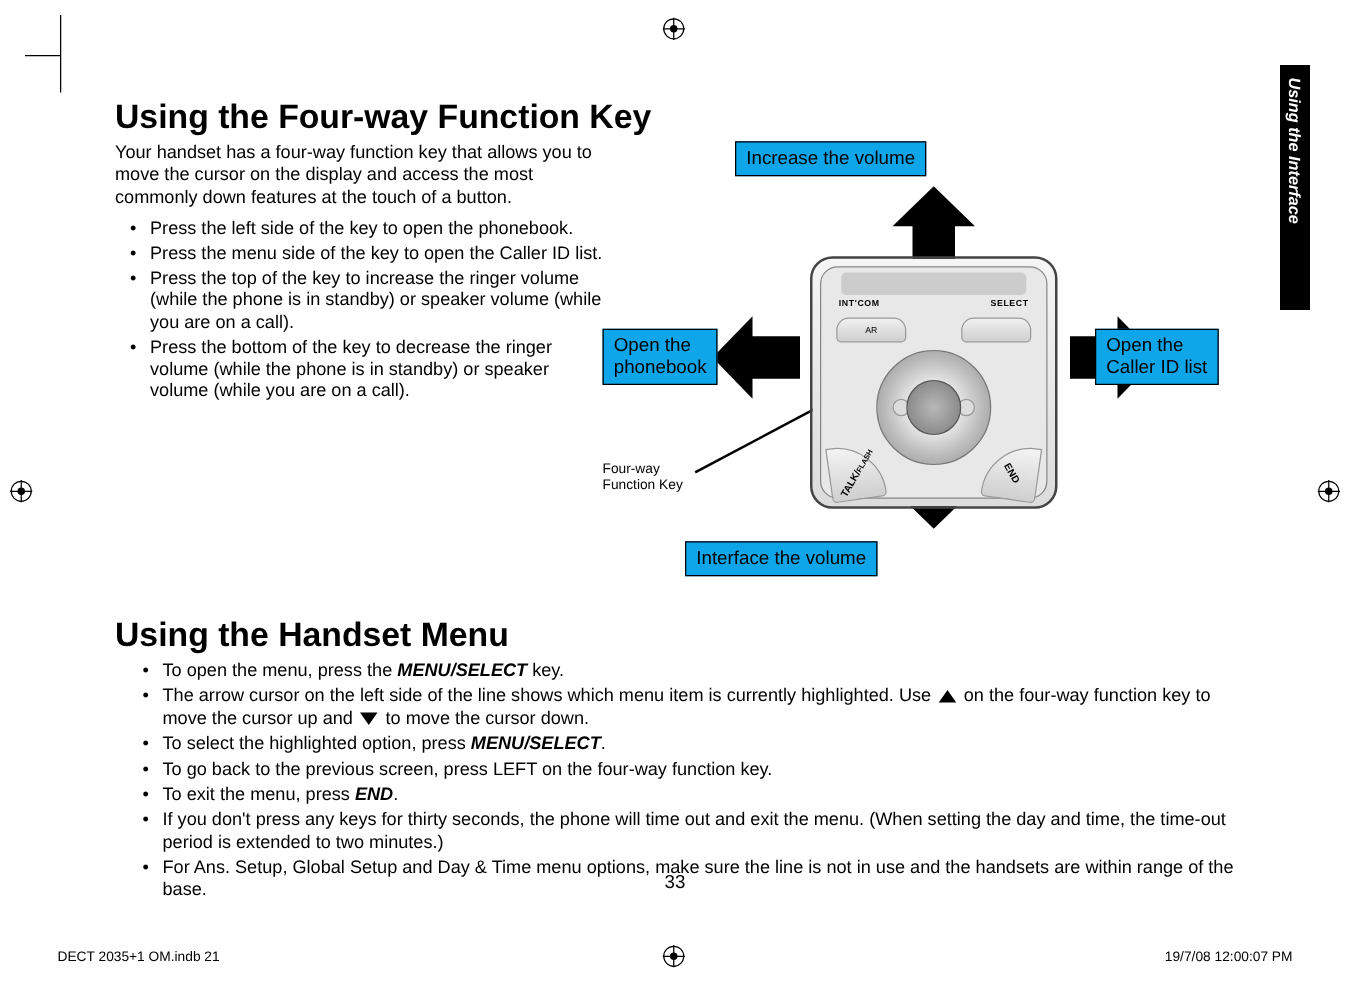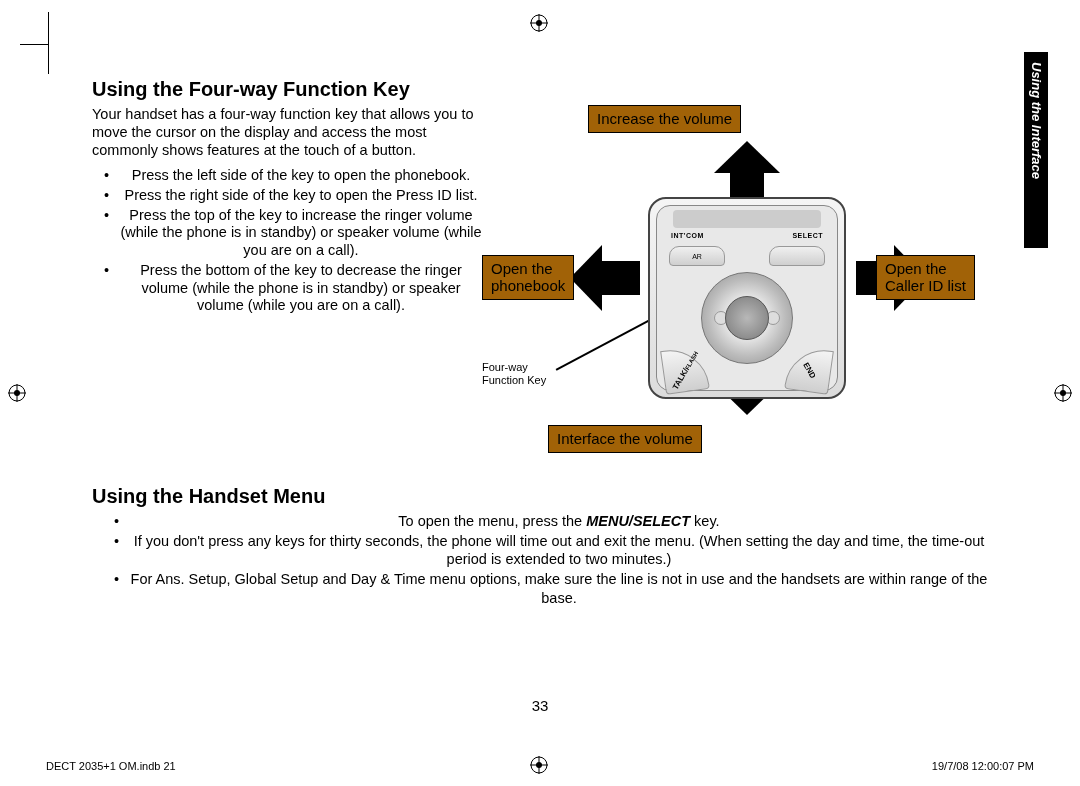--- a/index.html
+++ b/index.html
@@ -43,36 +43,36 @@
     font-size: 13px; font-weight: bold; font-style: italic;
     writing-mode: vertical-rl;
     display: flex; align-items: center; justify-content: flex-start;
     padding-top: 10px;
   }
   .page {
     position: absolute;
     left: 92px; top: 78px; right: 92px; bottom: 60px;
   }
   h2.sec {
-    font-size: 20px; font-weight: bold;
+    font-size: 27px; font-weight: bold;
     margin-bottom: 4px;
   }
   .twocol {
     display: flex; gap: 16px; align-items: flex-start;
   }
   .leftcol { flex: 0 0 390px; font-size: 14.5px; line-height: 1.25; }
   .leftcol p { margin-bottom: 8px; }
-  ul.bul { list-style: none; padding-left: 18px; text-align: center; }
+  ul.bul { list-style: none; padding-left: 18px; }
   ul.bul li { position: relative; margin-bottom: 2px; padding-left: 10px; font-size: 14.5px; line-height: 1.22; }
   ul.bul li::before { content: "•"; position: absolute; left: -6px; top: 0; }
   .rightcol { flex: 1; position: relative; height: 360px; }
   .box {
     position: absolute;
     border: 1.5px solid #000;
-    background: #a16207;
+    background: #0ea5e9;
     font-size: 15px;
     line-height: 1.2;
     padding: 4px 8px;
     white-space: nowrap;
   }
   .label-free {
     position: absolute;
     font-size: 11px;
     line-height: 1.2;
     white-space: nowrap;
@@ -227,24 +227,24 @@
 <div class="side-tab">
     <span>Using the Interface</span>
   </div>
 
 <div class="page">
 
   <h2 class="sec">Using the Four-way Function Key</h2>
 
   <div class="twocol">
     <div class="leftcol">
-      <p>Your handset has a four-way function key that allows you to move the cursor on the display and access the most commonly shows features at the touch of a button.</p>
+      <p>Your handset has a four-way function key that allows you to move the cursor on the display and access the most commonly down features at the touch of a button.</p>
       <ul class="bul">
         <li>Press the left side of the key to open the phonebook.</li>
-        <li>Press the right side of the key to open the Press ID list.</li>
+        <li>Press the menu side of the key to open the Caller ID list.</li>
         <li>Press the top of the key to increase the ringer volume (while the phone is in standby) or speaker volume (while you are on a call).</li>
         <li>Press the bottom of the key to decrease the ringer volume (while the phone is in standby) or speaker volume (while you are on a call).</li>
       </ul>
     </div>
 
     <div class="rightcol">
 
       <div class="box" style="left:90px; top:0;">Increase the volume</div>
 
       <div class="arrow-up" style="left:232px; top:64px;"></div>
@@ -298,20 +298,30 @@
       </div>
     </div>
   </div>
 
   <div class="sec2">
     <h2 class="sec">Using the Handset Menu</h2>
     <ul class="bul">
       <li>
         <span>To open the menu, press the </span><span class="bi">MENU/SELECT</span><span> key.</span>
       </li>
+      <li>
+        <span>The arrow cursor on the left side of the line shows which menu item is currently highlighted. Use </span><span class="up-tri"></span><span> on the four-way function key to move the cursor up and </span><span class="dn-tri"></span><span> to move the cursor down.</span>
+      </li>
+      <li>
+        <span>To select the highlighted option, press </span><span class="bi">MENU/SELECT</span><span>.</span>
+      </li>
+      <li>To go back to the previous screen, press LEFT on the four-way function key.</li>
+      <li>
+        <span>To exit the menu, press </span><span class="bi">END</span><span>.</span>
+      </li>
       <li>If you don't press any keys for thirty seconds, the phone will time out and exit the menu. (When setting the day and time, the time-out period is extended to two minutes.)</li>
       <li>For Ans. Setup, Global Setup and Day &amp; Time menu options, make sure the line is not in use and the handsets are within range of the base.</li>
     </ul>
   </div>
 
   <div class="pagenum">33</div>
 </div>
 
 <div class="footer">
   <span>DECT 2035+1 OM.indb   21</span>

